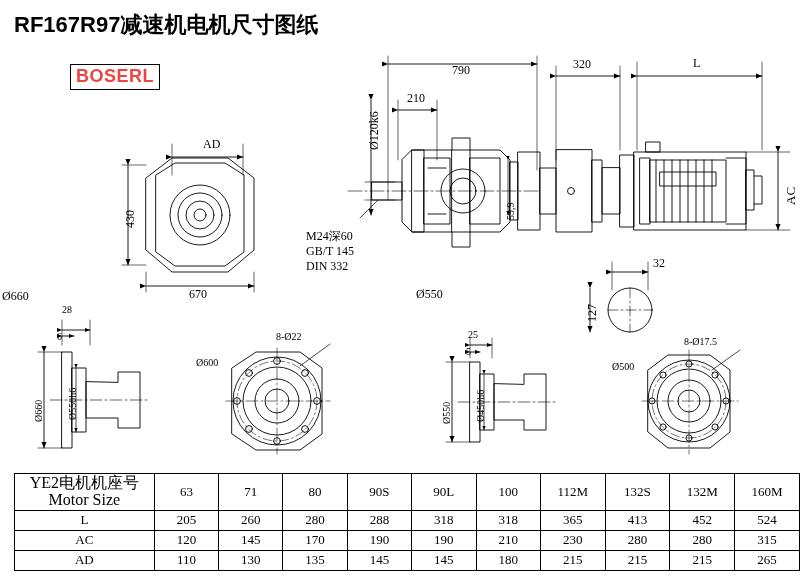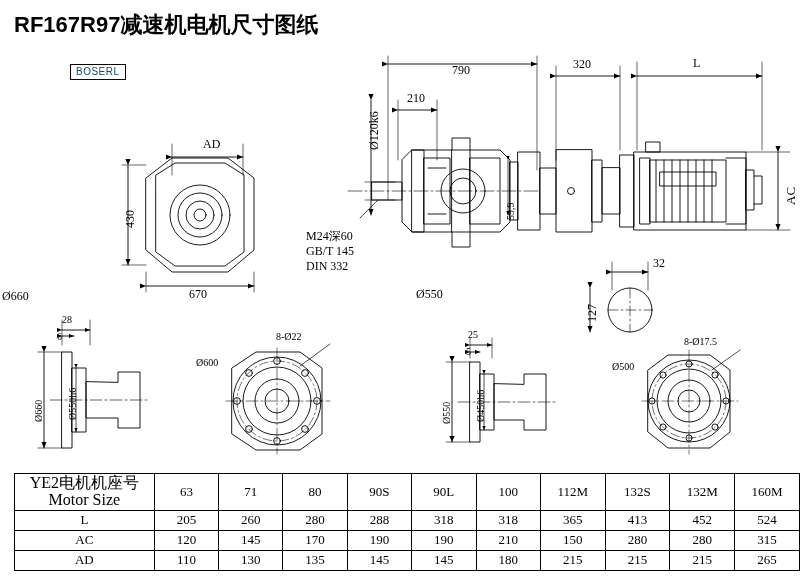--- a/index.html
+++ b/index.html
@@ -30,23 +30,23 @@
     letter-spacing: 0px;
     white-space: nowrap;
   }
   .logo-box {
     position: absolute;
     left: 70px;
     top: 64px;
     border: 1.5px solid #000;
     padding: 1px 5px 2px 5px;
     font-family: "Liberation Sans", sans-serif;
-    font-weight: normal;
-    font-size: 10px;
-    color: #0c4a6e;
+    font-weight: bold;
+    font-size: 18px;
+    color: #ef4444;
     background: #fff;
     letter-spacing: 0.5px;
   }
   svg.draw {
     position: absolute;
     left: 0;
     top: 0;
     width: 800px;
     height: 586px;
   }
@@ -292,21 +292,21 @@
 
   <div class="lbl" style="left:653px; top:257px;">32</div>
   <div class="lbl vert" style="left:586px; top:322px;">127</div>
   <div class="lbl" style="left:416px; top:288px;">Ø550</div>
 
   <div class="lbl" style="left:203px; top:138px;">AD</div>
   <div class="lbl vert" style="left:124px; top:228px;">430</div>
   <div class="lbl" style="left:189px; top:288px;">670</div>
 
   <div class="lbl" style="left:2px; top:290px;">Ø660</div>
-  <div class="lbl small" style="left:62px; top:315px;">28</div>
+  <div class="lbl small" style="left:62px; top:305px;">28</div>
   <div class="lbl small" style="left:57px; top:332px;">6</div>
   <div class="lbl vert small" style="left:34px; top:422px;">Ø660</div>
   <div class="lbl vert small" style="left:68px; top:420px;">
     <span>Ø550</span><span class="tiny">h6</span>
   </div>
 
   <div class="lbl small" style="left:196px; top:358px;">Ø600</div>
   <div class="lbl small" style="left:276px; top:332px;">8-Ø22</div>
 
   <div class="lbl small" style="left:468px; top:330px;">25</div>
@@ -351,21 +351,21 @@
         <td>524</td>
       </tr>
       <tr>
         <td class="rowhead">AC</td>
         <td>120</td>
         <td>145</td>
         <td>170</td>
         <td>190</td>
         <td>190</td>
         <td>210</td>
-        <td>150</td>
+        <td>230</td>
         <td>280</td>
         <td>280</td>
         <td>315</td>
       </tr>
       <tr>
         <td class="rowhead">AD</td>
         <td>110</td>
         <td>130</td>
         <td>135</td>
         <td>145</td>

